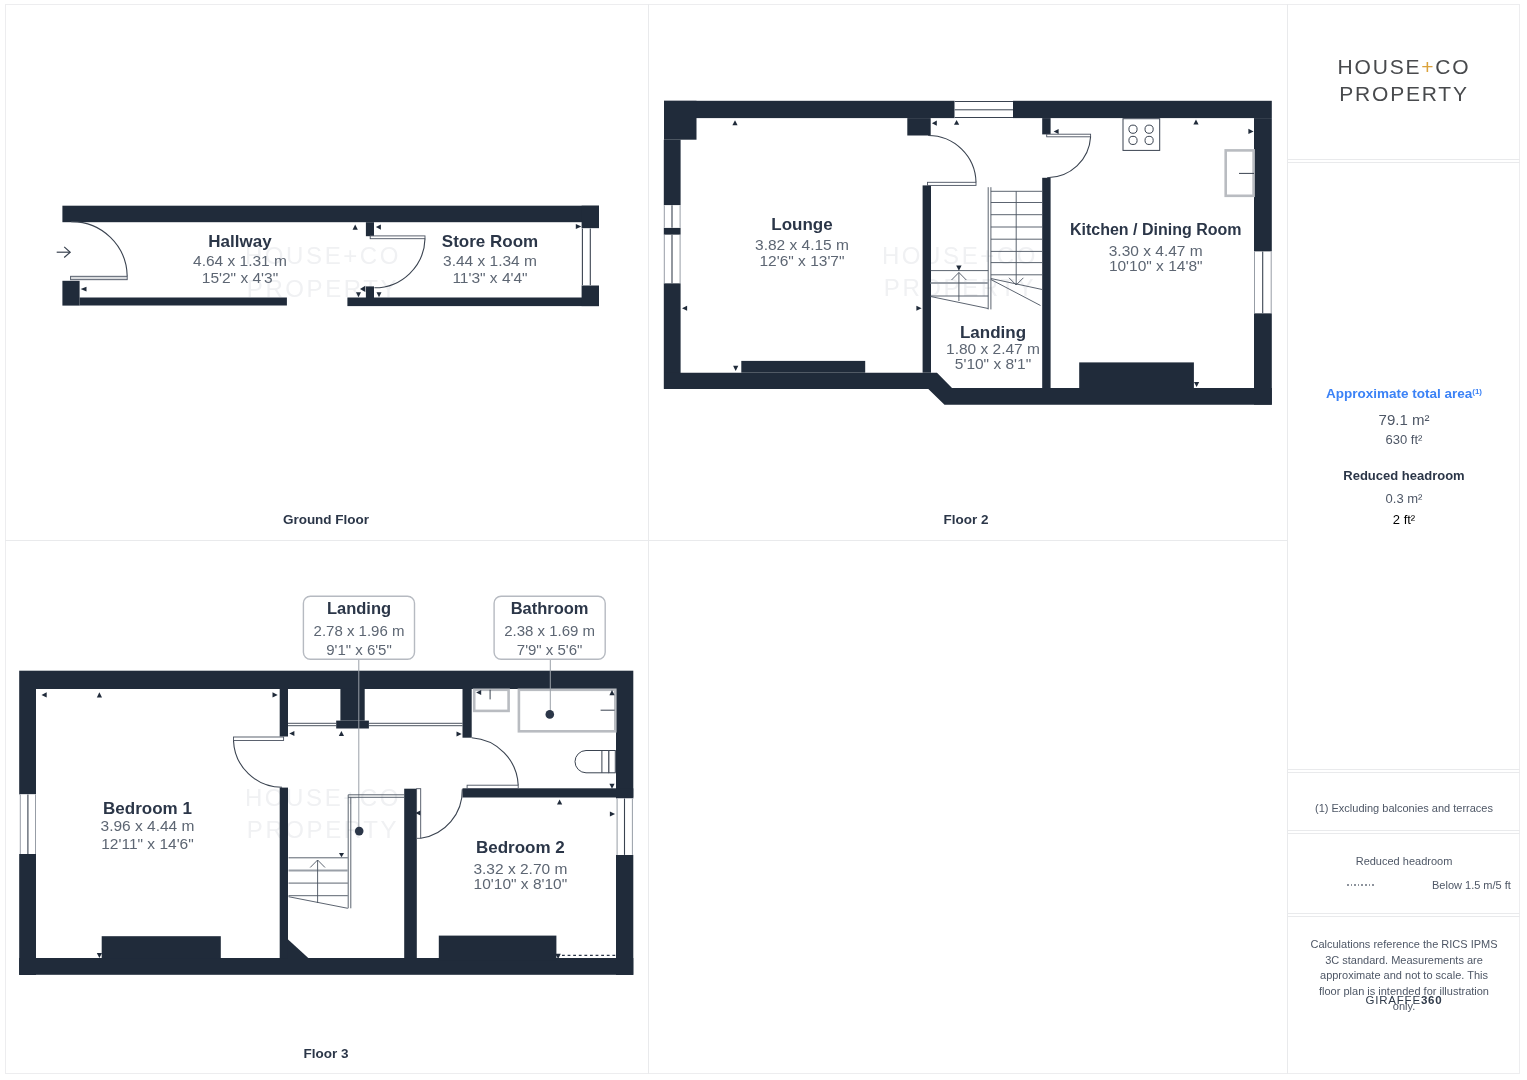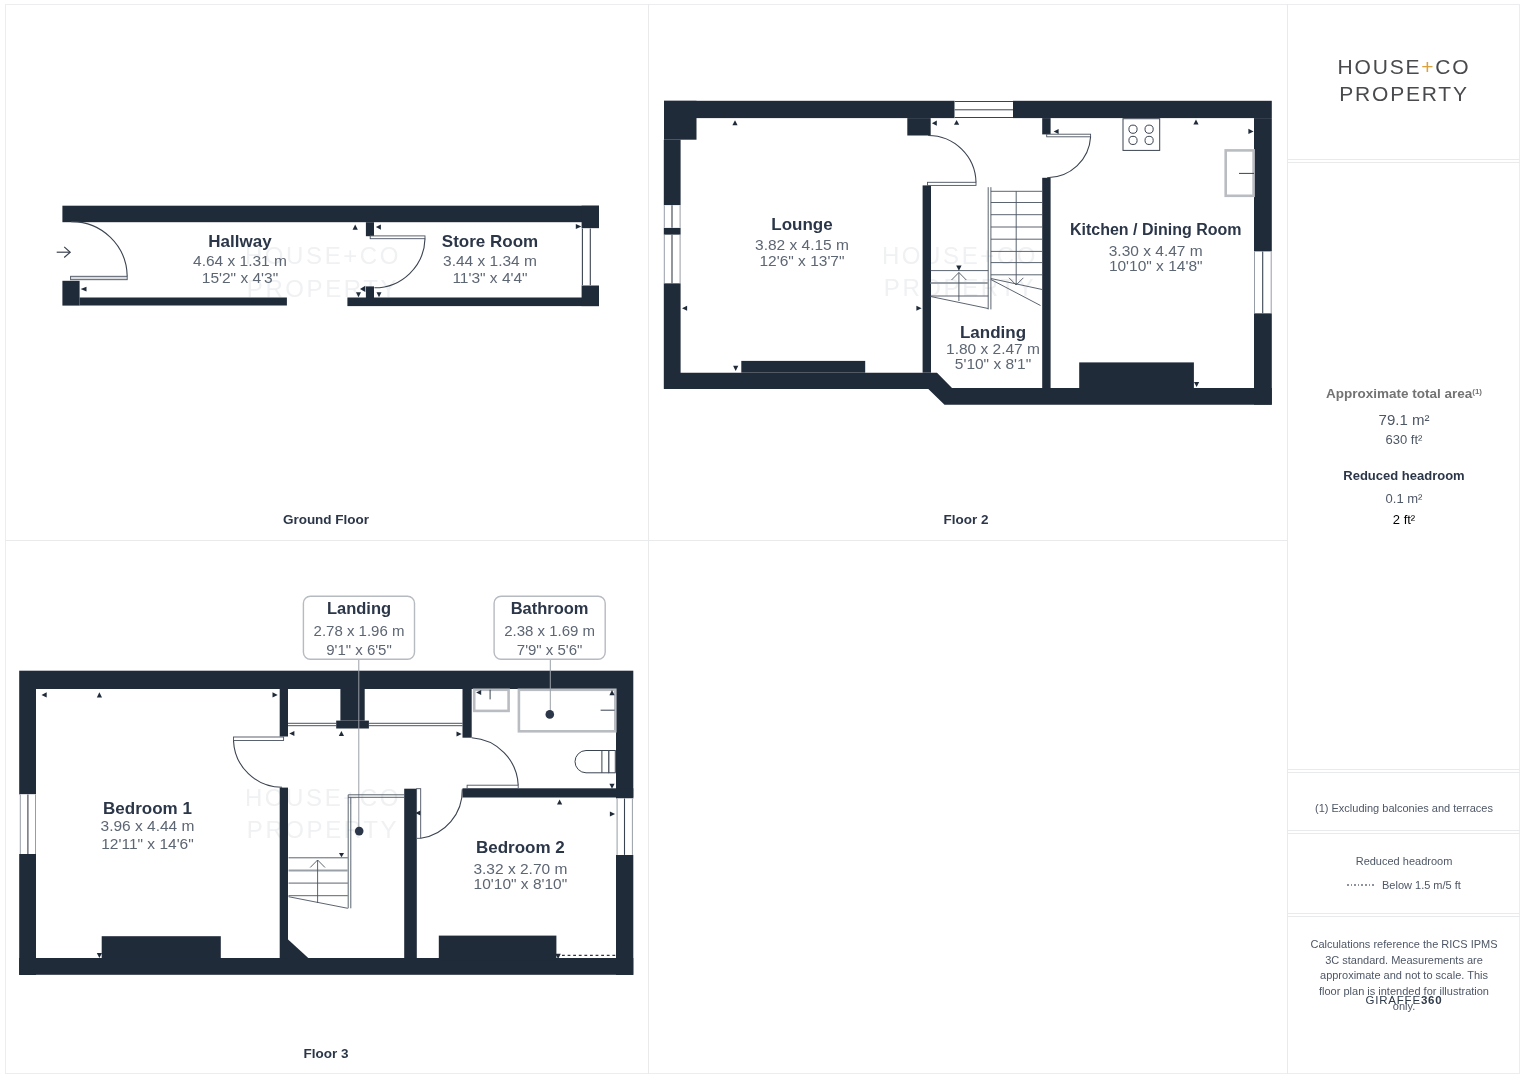--- a/index.html
+++ b/index.html
@@ -32,38 +32,38 @@
 <div class="hline" style="left:1288px;top:830px;width:232px;"></div>
 <div class="hline" style="left:1288px;top:833px;width:232px;"></div>
 
 <div class="hline" style="left:1288px;top:913px;width:232px;"></div>
 <div class="hline" style="left:1288px;top:916px;width:232px;"></div>
 
 <div class="sbtxt" style="top:55px;font-size:21px;letter-spacing:1.8px;color:#484a4d;">HOUSE<span style="color:#dba23c;">+</span>CO</div>
 
 <div class="sbtxt" style="top:82px;font-size:21px;letter-spacing:1.8px;color:#484a4d;">PROPERTY</div>
 
-<div class="sbtxt" style="top:386px;font-size:13.5px;font-weight:bold;color:#737373;">Approximate total area<span style="font-size:8px;vertical-align:4px;">(1)</span></div>
+<div class="sbtxt" style="top:386px;font-size:13.5px;font-weight:bold;color:#3b82f6;">Approximate total area<span style="font-size:8px;vertical-align:4px;">(1)</span></div>
 
 <div class="sbtxt" style="top:411px;font-size:15px;color:#4e5766;">79.1 m²</div>
 
 <div class="sbtxt" style="top:432px;font-size:13px;color:#4e5766;">630 ft²</div>
 
 <div class="sbtxt" style="top:468px;font-size:13px;font-weight:bold;color:#2b3648;">Reduced headroom</div>
 
-<div class="sbtxt" style="top:491px;font-size:13px;color:#4e5766;">0.1 m²</div>
+<div class="sbtxt" style="top:491px;font-size:13px;color:#4e5766;">0.3 m²</div>
 
 <div class="sbtxt" style="top:512px;font-size:13px;color:#000000;">2 ft²</div>
 
 <div class="sbtxt" style="top:794px;font-size:11px;color:#4e5766;margin-top:8px;">(1) Excluding balconies and terraces</div>
 
 <div class="sbtxt" style="top:855px;font-size:11px;color:#4e5766;">Reduced headroom</div>
 
 <div class="abs" style="left:1347px;top:884px;width:28px;height:2px;background:repeating-linear-gradient(90deg,#8d939c 0,#8d939c 1.6px,transparent 1.6px,transparent 3.6px);"></div>
-<div class="abs" style="left:1382px;top:879px;font-size:11px;color:#4e5766;text-align:right;">Below 1.5 m/5 ft</div>
+<div class="abs" style="left:1432px;top:879px;font-size:11px;color:#4e5766;text-align:right;">Below 1.5 m/5 ft</div>
 
 <div class="sbtxt" style="top:937px;font-size:11px;line-height:15.6px;color:#4e5766;">Calculations reference the RICS IPMS<br>3C standard. Measurements are<br>approximate and not to scale. This<br>floor plan is intended for illustration<br>only.</div>
 
 <div class="sbtxt" style="top:994px;font-size:11.5px;letter-spacing:0.8px;color:#2f3a49;">GIRAFFE<b>360</b></div>
 <svg class="abs" style="left:0;top:0" width="648" height="540" viewBox="0 0 648 540">
 
 <g fill="#f0f1f3" font-size="24" letter-spacing="2.6" text-anchor="middle">
 <text x="323" y="264">HOUSE+CO</text>
         <text x="323" y="297">PROPERTY</text>
       </g>

